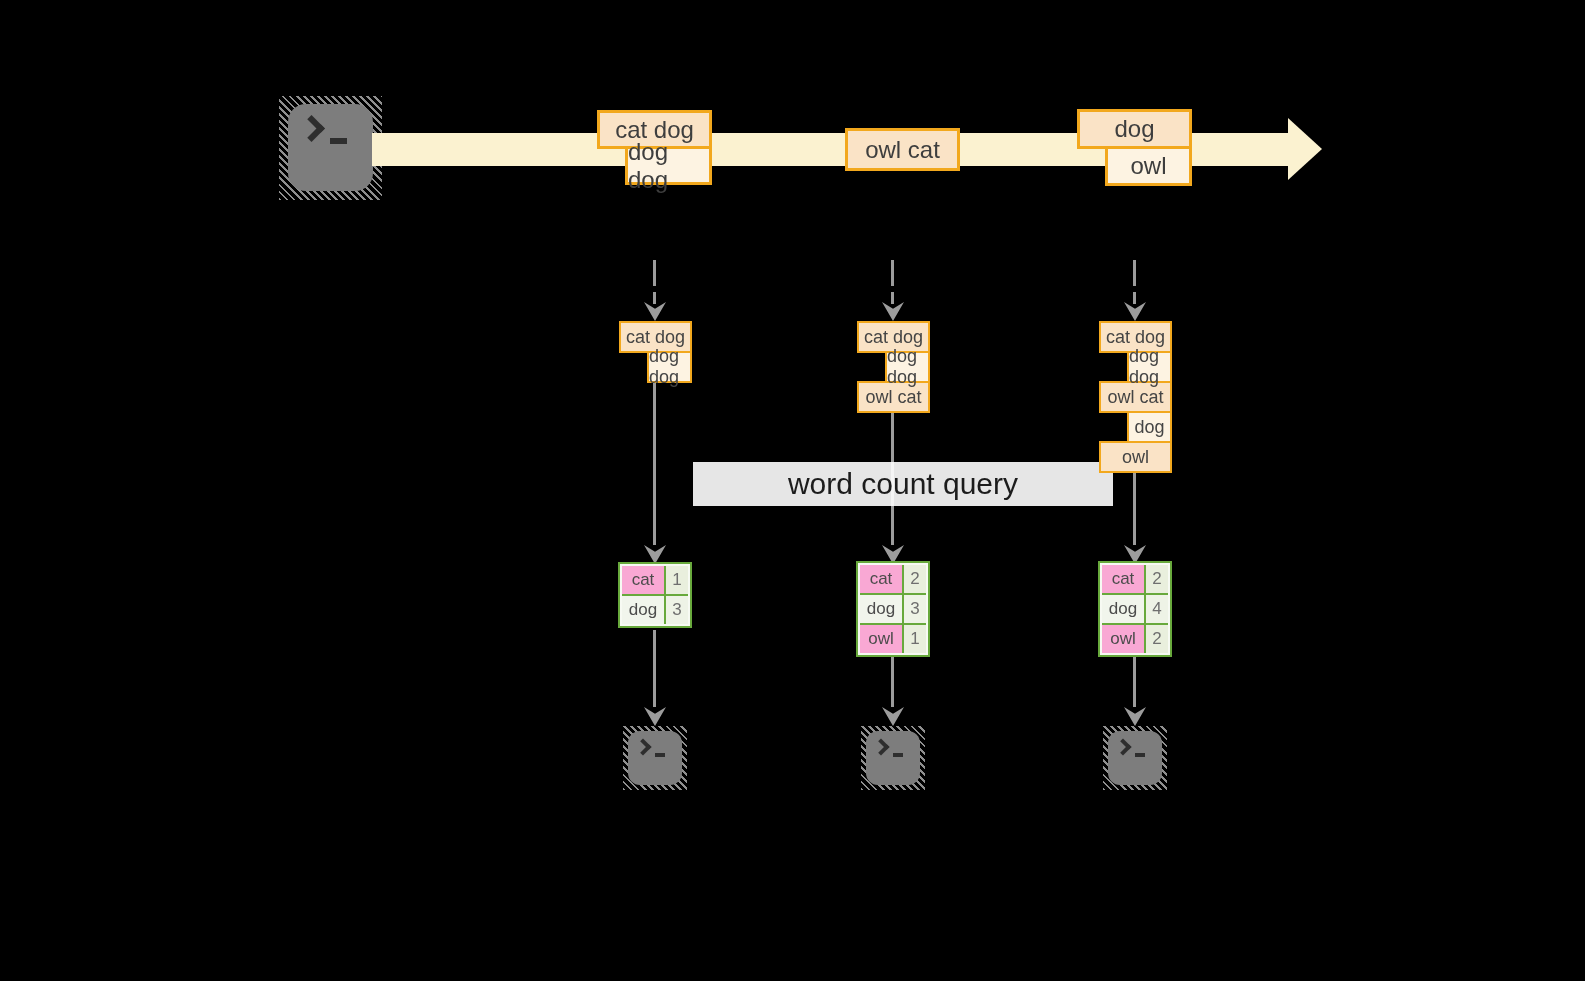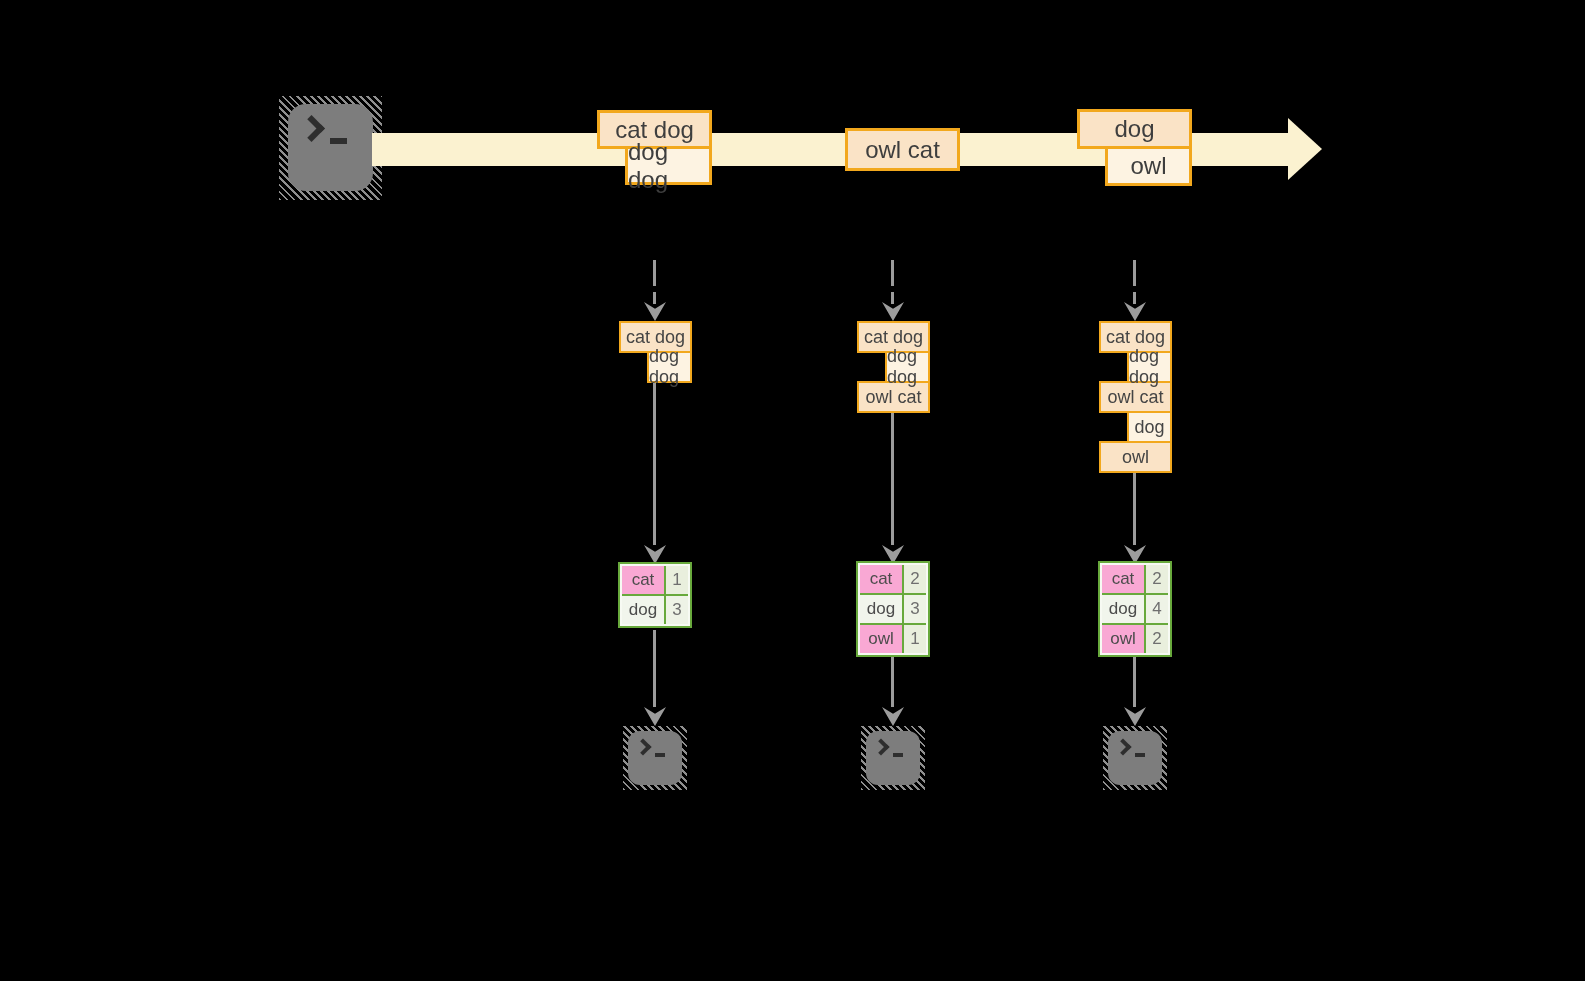--- a/index.html
+++ b/index.html
@@ -166,20 +166,23 @@
     <div class="stack-row fill-dark">owl</div>
   </div>
 
   <div class="abs solid-line" style="left:653px;top:383px;height:162px;"></div>
   <div class="abs head-v" style="left:644px;top:545px;"></div>
   <div class="abs solid-line" style="left:891px;top:413px;height:132px;"></div>
   <div class="abs head-v" style="left:882px;top:545px;"></div>
   <div class="abs solid-line" style="left:1133px;top:473px;height:72px;"></div>
   <div class="abs head-v" style="left:1124px;top:545px;"></div>
 
+  <div class="abs query-band">
+    <span>word count query</span>
+  </div>
 
   <div class="wc-table" style="left:618px;top:562px;">
     <div class="wc-grid">
       <div style="display:contents" class="row-dark">
         <div class="wc-cell word">cat</div>
         <div class="wc-cell num">1</div>
       </div>
       <div style="display:contents" class="row-light">
         <div class="wc-cell word">dog</div>
         <div class="wc-cell num">3</div>

